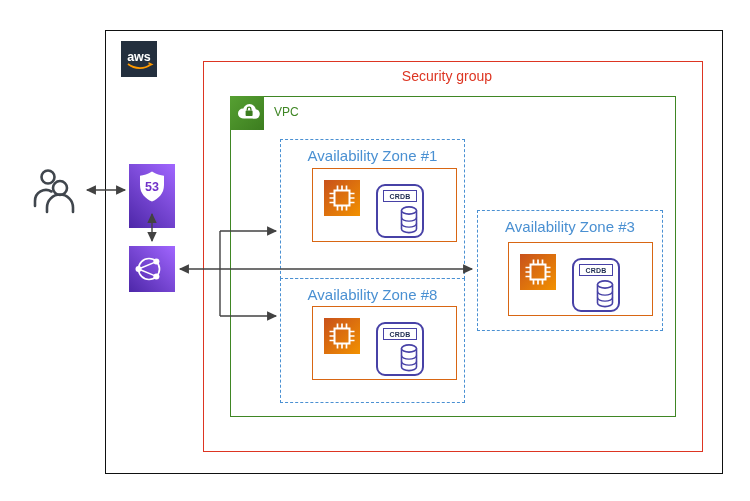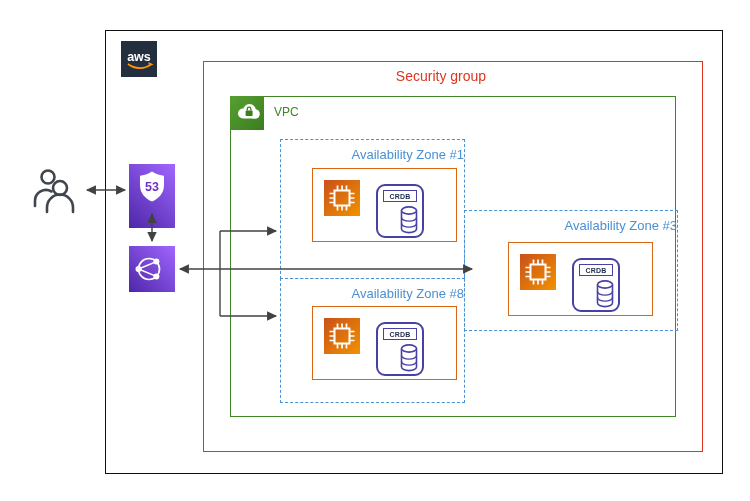--- a/index.html
+++ b/index.html
@@ -18,33 +18,33 @@
   *{box-sizing:border-box;margin:0;padding:0}
   body{background:#ffffff}
   .page{position:relative;width:750px;height:501px;background:#fff;
         font-family:"Liberation Sans",sans-serif;overflow:hidden}
   .abs{position:absolute}
 
   .outer-box{left:105px;top:30px;width:618px;height:444px;border:1.5px solid var(--outline-black)}
   .aws-logo{left:121px;top:41px;width:36px;height:36px;background:var(--aws-navy)}
 
   .sg-box{left:203px;top:61px;width:500px;height:391px;border:1px solid var(--security-group-red)}
-  .sg-label{left:191px;top:68px;width:500px;text-align:center;
+  .sg-label{left:197px;top:68px;width:500px;text-align:center;
             color:var(--security-group-red);font-size:14px}
 
   .vpc-box{left:230px;top:96px;width:446px;height:321px;border:1px solid var(--vpc-green)}
   .vpc-icon{left:230px;top:96px;width:34px;height:34px;
             background:linear-gradient(135deg,#56a032,#3c7d1f)}
   .vpc-label{left:274px;top:105px;color:var(--vpc-green);font-size:12px}
 
   .az-box{border:1.5px dashed var(--az-blue)}
-  .az-label{color:var(--az-blue);font-size:13px;text-align:right;padding-top:7px}
+  .az-label{color:var(--az-blue);font-size:15px;text-align:center;padding-top:7px}
   .az1{left:280px;top:139px;width:185px;height:140px}
   .az2{left:280px;top:278px;width:185px;height:125px}
-  .az3{left:464px;top:210px;width:214px;height:121px}
+  .az3{left:477px;top:210px;width:186px;height:121px}
 
   .subnet-box{border:1px solid var(--subnet-orange)}
   .sn1{left:312px;top:168px;width:145px;height:74px}
   .sn2{left:312px;top:306px;width:145px;height:74px}
   .sn3{left:508px;top:242px;width:145px;height:74px}
 
   .ec2-icon{width:36px;height:36px;background:linear-gradient(135deg,#c8511b,#f29100)}
   .ec2-1{left:324px;top:180px}
   .ec2-2{left:324px;top:318px}
   .ec2-3{left:520px;top:254px}

